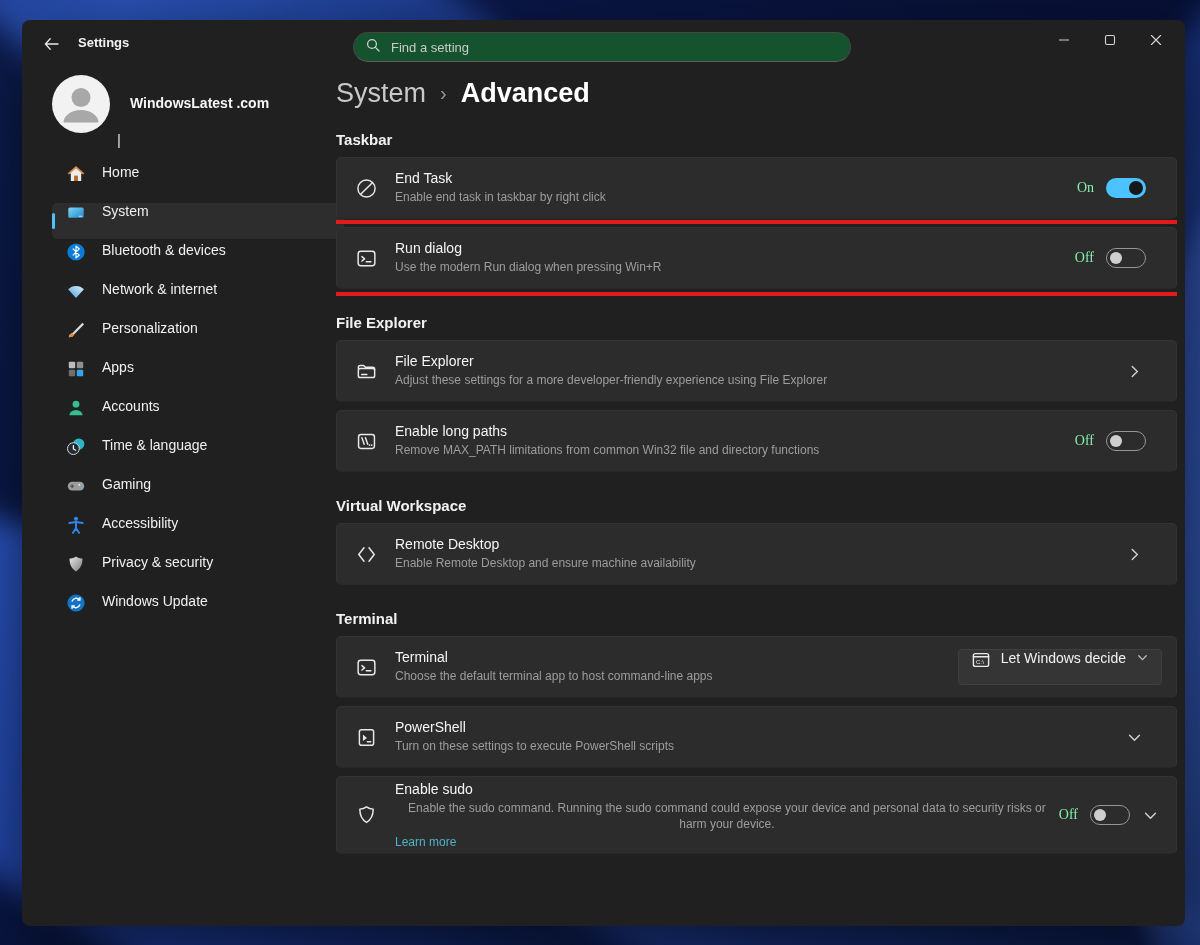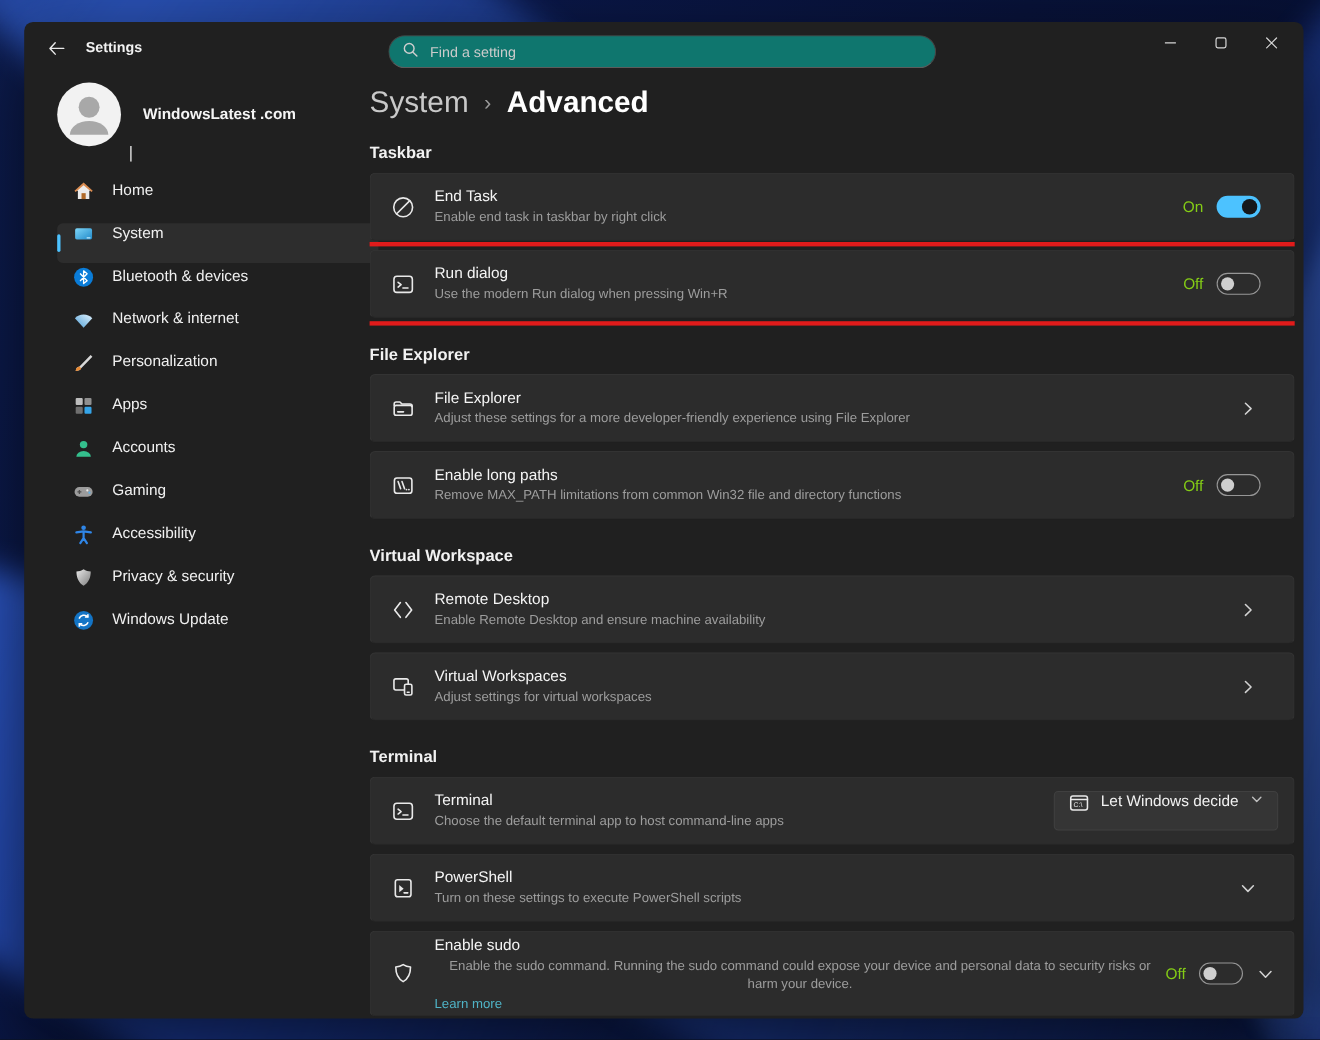--- a/index.html
+++ b/index.html
@@ -21,21 +21,21 @@
   
   .window{position:absolute;left:22px;top:20px;width:1163px;height:906px;background:#202020;
     border-radius:8px;box-shadow:0 28px 70px rgba(0,0,0,.6);overflow:hidden;color:#fff;}
   .titlebar{position:relative;height:48px;}
   .back-btn{position:absolute;left:14px;top:10px;width:30px;height:28px;display:flex;
     align-items:center;justify-content:center;border-radius:4px;cursor:pointer;}
   .app-title{position:absolute;left:56px;top:15px;font-size:13px;font-weight:700;color:#f2f2f2;}
   .caption-controls{position:absolute;right:6px;top:0;height:42px;display:flex;}
   .caption-btn{width:46px;height:42px;display:flex;align-items:center;justify-content:center;color:#d6d6d6;}
   
-  .search-box{position:absolute;left:331px;top:12px;width:498px;height:30px;background:#0f766e;
+  .search-box{position:absolute;left:331px;top:12px;width:498px;height:30px;background:#14532d;
     border:1px solid #454545;border-bottom-color:#5c5c5c;border-radius:16px;display:flex;align-items:center;padding:0 12px;box-sizing:border-box;}
   .search-box input{flex:1;background:transparent;border:none;outline:none;color:#e8e8e8;
     font-size:13px;font-family:inherit;margin-left:9px;}
   .search-box input::placeholder{color:#cbcbcb;}
   
   .sidebar{position:absolute;left:16px;top:48px;width:314px;bottom:0;}
   .user-block{position:relative;height:96px;}
   .avatar{position:absolute;left:14px;top:7px;width:58px;height:58px;border-radius:50%;background:#f2f2f2;overflow:hidden;}
   .user-name{position:absolute;left:92px;top:27px;font-size:14px;font-weight:700;color:#f5f5f5;}
   .user-caret{position:absolute;left:79px;top:63px;font-size:15px;color:#e0e0e0;font-weight:400;}
@@ -62,21 +62,21 @@
   .row-icon{width:24px;height:24px;margin-right:17px;flex:0 0 auto;display:flex;align-items:center;justify-content:center;}
   .row-texts{display:flex;flex-direction:column;gap:3px;max-width:680px;}
   .row-title{font-size:14px;color:#f5f5f5;}
   .row-subtitle{font-size:12px;color:#9d9d9d;line-height:1.35;text-align:center;}
   .row-link{font-size:12px;color:var(--link);cursor:pointer;width:fit-content;}
   .controls{margin-left:auto;display:flex;align-items:center;gap:12px;}
   .controls.pad-toggle{padding-right:30px;}
   .controls.pad-chevron{padding-right:33px;}
   .controls.pad-dropdown{padding-right:14px;}
   .controls.pad-mixed{padding-right:17px;}
-  .toggle-label{font-size:14px;color:#84cc16;}
+  .toggle-label{font-size:14px;color:#86efac;font-family:Liberation Serif, serif;}
   .toggle{position:relative;width:40px;height:20px;border-radius:11px;cursor:pointer;box-sizing:border-box;}
   .toggle.on{background:var(--accent);}
   .toggle.on .thumb{position:absolute;right:3px;top:3px;width:14px;height:14px;border-radius:50%;background:#15181b;}
   .toggle.off{border:1px solid #969696;background:transparent;}
   .toggle.off .thumb{position:absolute;left:3px;top:3px;width:12px;height:12px;border-radius:50%;background:#cfcfcf;}
   .chev{display:flex;align-items:center;justify-content:center;cursor:pointer;}
   .dropdown-btn{display:flex;align-items:flex-start;gap:10px;background:#353535;border:1px solid #404040;
     border-radius:4px;height:34px;padding:0 12px;cursor:pointer;}
   .dropdown-btn .dd-label{font-size:14px;color:#f2f2f2;}
   .row-highlight-box{position:absolute;left:-6px;right:-6px;top:-8px;bottom:-8px;
@@ -212,20 +212,30 @@
             <svg width="20" height="20" viewBox="0 0 20 20">
               <circle cx="10" cy="6.2" r="3.4" fill="#34bf8d"></circle>
               <path d="M3.4 17.2a6.6 5.2 0 0 1 13.2 0z" fill="#34bf8d"></path>
             </svg>
           </span>
           <span class="nav-label">Accounts</span>
         </div>
         <div class="nav-item">
           <span class="nav-icon">
             <svg width="20" height="20" viewBox="0 0 20 20">
+              <circle cx="12.8" cy="7" r="5.6" fill="#2eb6c7"></circle>
+              <circle cx="7.4" cy="11.6" r="5.9" fill="#222c34" stroke="#cfd8dd" stroke-width="1"></circle>
+              <path d="M7.4 8.6v3.3l2.3 1.3" stroke="#fff" stroke-width="1.2" fill="none" stroke-linecap="round"></path>
+            </svg>
+          </span>
+          <span class="nav-label">Time &amp; language</span>
+        </div>
+        <div class="nav-item">
+          <span class="nav-icon">
+            <svg width="20" height="20" viewBox="0 0 20 20">
               <rect x="1.8" y="5.8" width="16.4" height="8.8" rx="4.4" fill="#9c9c9c"></rect>
               <path d="M6.2 8.4v3.6M4.4 10.2h3.6" stroke="#4e4e4e" stroke-width="1.2"></path>
               <circle cx="13.4" cy="8.8" r="1" fill="#ececec"></circle>
               <circle cx="15.3" cy="10.9" r="1" fill="#5fb2e8"></circle>
             </svg>
           </span>
           <span class="nav-label">Gaming</span>
         </div>
         <div class="nav-item">
           <span class="nav-icon">
@@ -366,40 +376,20 @@
               <div class="row-subtitle">Enable Remote Desktop and ensure machine availability</div>
             </div>
             <div class="controls pad-chevron">
               <span class="chev">
                 <svg width="17" height="17" viewBox="0 0 18 18">
                   <path d="M6.6 3.8 12 9l-5.4 5.2" stroke="#d2d2d2" stroke-width="1.5" fill="none" stroke-linecap="round" stroke-linejoin="round"></path>
                 </svg>
               </span>
             </div>
           </div>
-          <div class="row">
-            <span class="row-icon">
-              <svg width="23" height="23" viewBox="0 0 22 22">
-                <rect x="3" y="4" width="12.4" height="9.6" rx="1.6" stroke="#e9e9e9" stroke-width="1.4" fill="none" stroke-linecap="round" stroke-linejoin="round"></rect>
-                <rect x="12.2" y="8.6" width="6.4" height="9.4" rx="1.4" fill="#2c2c2c" stroke="#e9e9e9" stroke-width="1.4" stroke-linecap="round" stroke-linejoin="round"></rect>
-                <path d="M14.6 15.6h1.6" stroke="#e9e9e9" stroke-width="1.4" fill="none" stroke-linecap="round" stroke-linejoin="round"></path>
-              </svg>
-            </span>
-            <div class="row-texts">
-              <div class="row-title">Virtual Workspaces</div>
-              <div class="row-subtitle">Adjust settings for virtual workspaces</div>
-            </div>
-            <div class="controls pad-chevron">
-              <span class="chev">
-                <svg width="17" height="17" viewBox="0 0 18 18">
-                  <path d="M6.6 3.8 12 9l-5.4 5.2" stroke="#d2d2d2" stroke-width="1.5" fill="none" stroke-linecap="round" stroke-linejoin="round"></path>
-                </svg>
-              </span>
-            </div>
-          </div>
         </div>
         <div class="section-title">Terminal</div>
         <div class="rows">
           <div class="row">
             <span class="row-icon">
               <svg width="23" height="23" viewBox="0 0 22 22">
                 <rect x="3" y="4" width="16" height="14" rx="2.6" stroke="#e9e9e9" stroke-width="1.4" fill="none" stroke-linecap="round" stroke-linejoin="round"></rect>
                 <path d="M6.6 9.2 9.2 11.3l-2.6 2.1M10.8 14.2h4.4" stroke="#e9e9e9" stroke-width="1.4" fill="none" stroke-linecap="round" stroke-linejoin="round"></path>
               </svg>
             </span>

